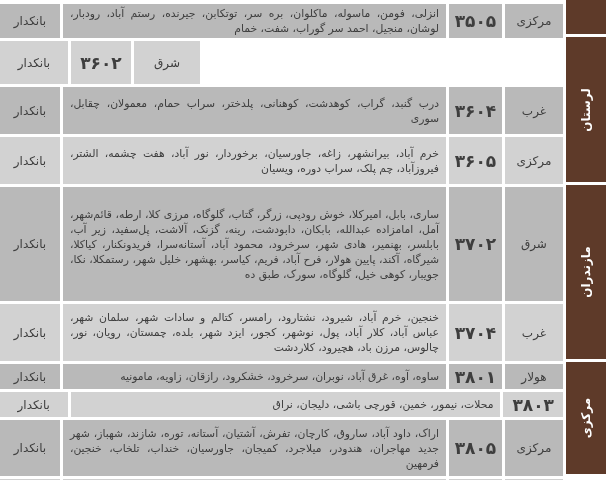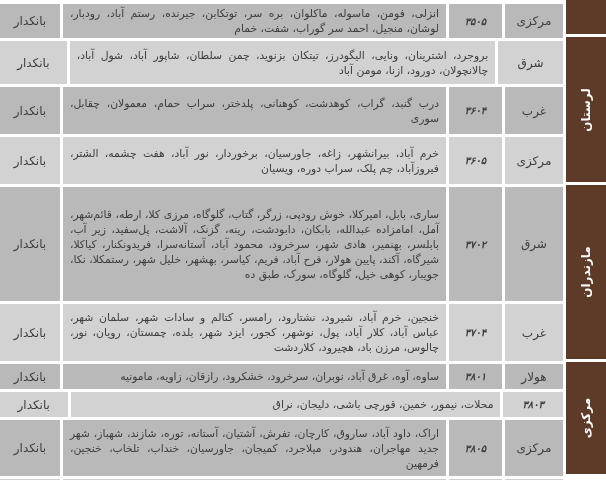--- a/index.html
+++ b/index.html
@@ -30,21 +30,21 @@
   .banker{width:68px;font-size:12px;}
   .cities{
     width:433px;
     direction:rtl;
     font-size:10.8px;
     line-height:15px;
     padding:2px 7px;
     justify-content:flex-start;
   }
   .cities span{display:block;width:100%;text-align:justify;}
-  .code{width:60px;font-size:10px;font-weight:bold;letter-spacing:1px;font-style:italic;}
+  .code{width:60px;font-size:17px;font-weight:bold;letter-spacing:1px;}
   .region{width:66px;font-size:12px;}
   .r1{height:34px}.r2{height:43px}.r3{height:47px}.r4{height:47px}
   .r5{height:114px}.r6{height:57px}.r7{height:25px}.r8{height:25px}
   .r9{height:56px}.r10{height:3px}
   .r10 .cell{background:#cfcfcf;}
   
   .prov{
     position:absolute;right:0;width:40px;
     background:#5e3a29;
     display:flex;align-items:center;justify-content:center;
@@ -72,23 +72,21 @@
       <div class="cell banker">بانکدار</div>
       <div class="cell cities">
           <span>انزلی، فومن، ماسوله، ماکلوان، بره سر، توتکابن، جیرنده، رستم آباد، رودبار، لوشان، منجیل، احمد سر گوراب، شفت، خمام</span>
         </div>
       <div class="cell code">۳۵۰۵</div>
       <div class="cell region">مرکزی</div>
     </div>
 
     <div class="row light r2">
       <div class="cell banker">بانکدار</div>
-      <div class="cell cities">
-          <span>بروجرد، اشترینان، ونایی، الیگودرز، تیتکان بزنوید، چمن سلطان، شاپور آباد، شول آباد، چالانچولان، دورود، ازنا، مومن آباد</span>
-        </div>
+      <div class="cell code">۳۶۰۲</div>
       <div class="cell region">شرق</div>
     </div>
 
     <div class="row dark r3">
       <div class="cell banker">بانکدار</div>
       <div class="cell cities">
           <span>درب گنبد، گراب، کوهدشت، کوهنانی، پلدختر، سراب حمام، معمولان، چقابل، سوری</span>
         </div>
       <div class="cell code">۳۶۰۴</div>
       <div class="cell region">غرب</div>

